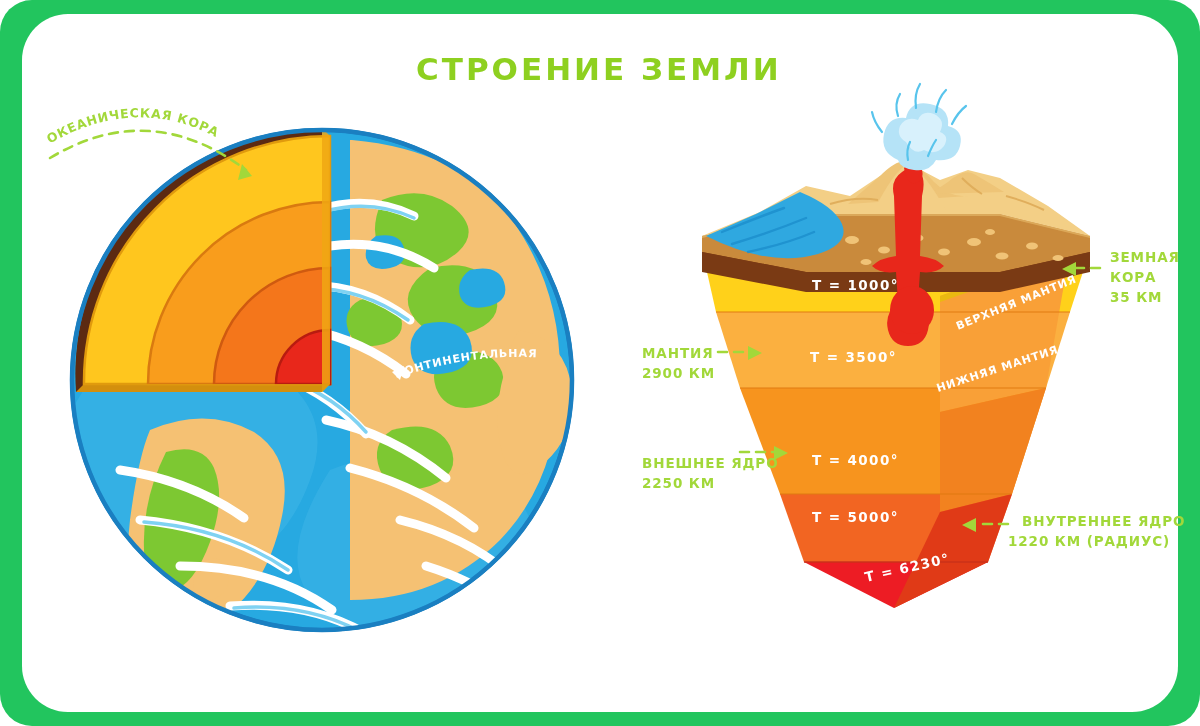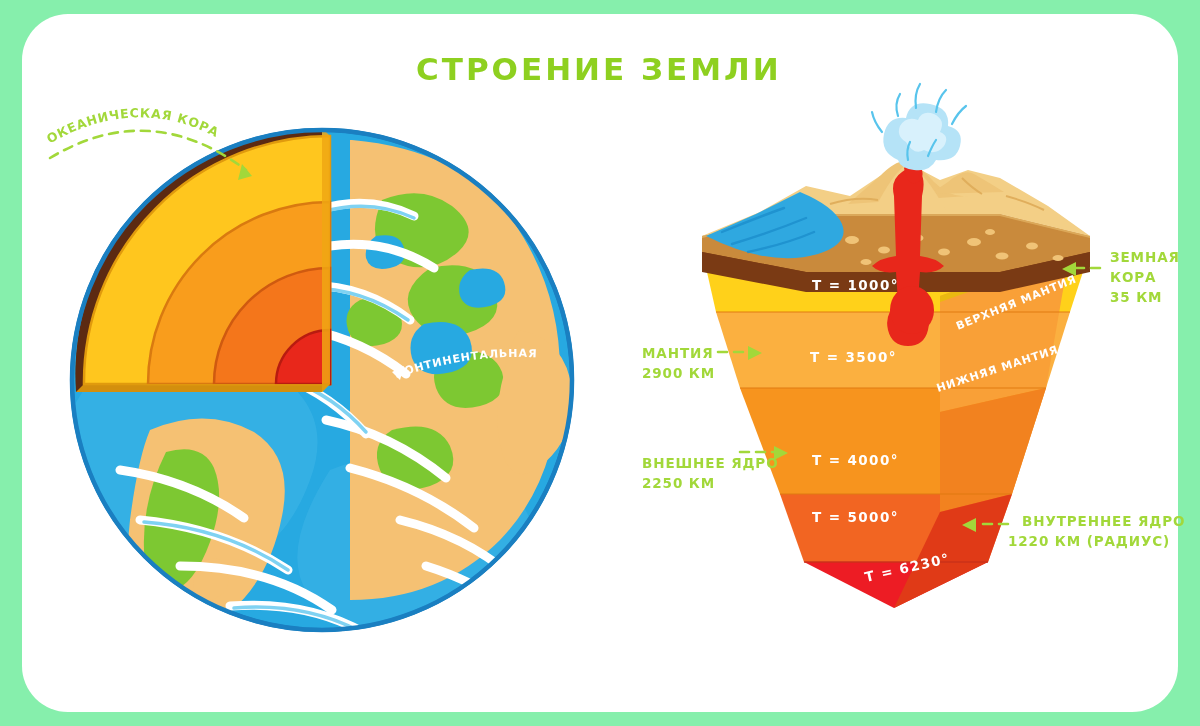--- a/index.html
+++ b/index.html
@@ -10,21 +10,22 @@
   body {
     width: 1200px;
     height: 726px;
     overflow: hidden;
     font-family: "Liberation Sans", sans-serif;
   }
   #stage {
     position: relative;
     width: 1200px;
     height: 726px;
-    background: #86efac;
+    background: #22c55e;
+    border-radius: 32px;
   }
   #card {
     position: absolute;
     left: 22px;
     top: 14px;
     width: 1156px;
     height: 698px;
     background: #ffffff;
     border-radius: 46px;
   }

